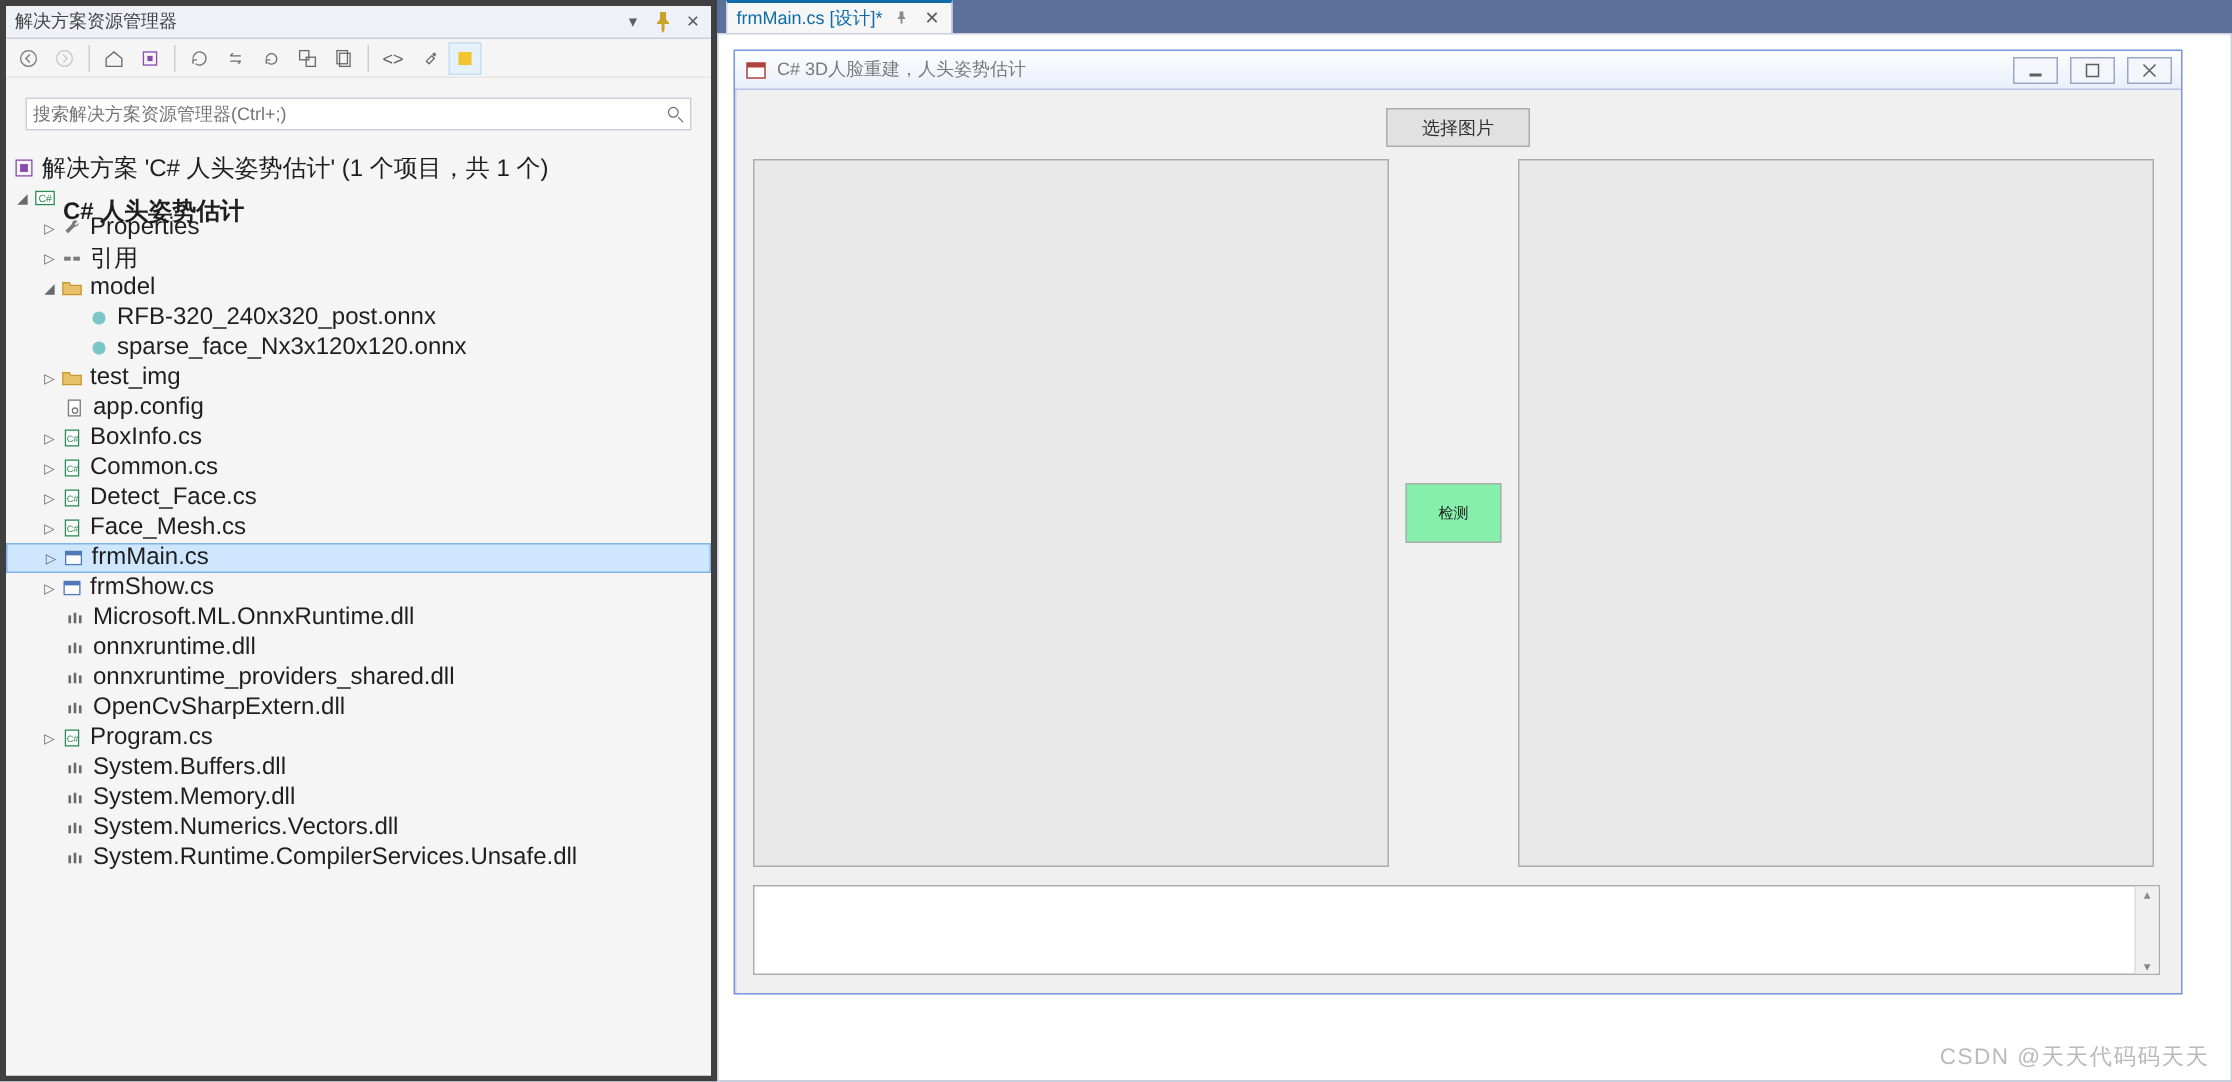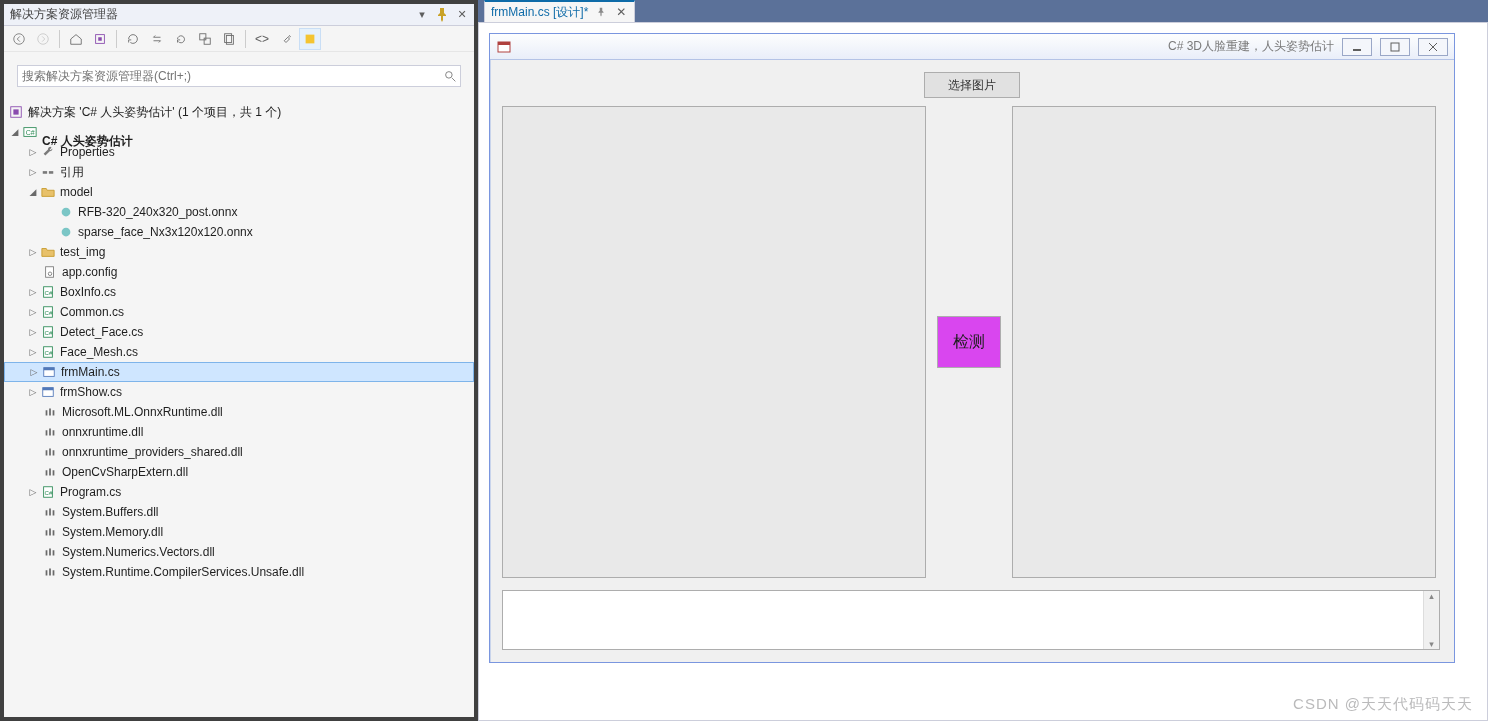--- a/index.html
+++ b/index.html
@@ -100,21 +100,21 @@
     display: flex; align-items: center; justify-content: center;
     color: #6a6a6a;
     font-size: 9px;
   }
   .ticon {
     width: 16px; height: 16px;
     display: flex; align-items: center; justify-content: center;
     margin-right: 4px;
   }
   .ticon svg { width: 14px; height: 14px; }
-  .tree-label { font-size: 12px; color: #1e1e1e; }
+  .tree-label { font-size: 16px; color: #1e1e1e; }
   .pad { display: inline-block; height: 1px; }
 
   
   .right-panel {
     flex: 1;
     display: flex;
     flex-direction: column;
     background: #5b7199;
   }
   .doc-tabs {
@@ -163,21 +163,21 @@
     border-bottom: 1px solid #b4c3e6;
     display: flex;
     align-items: center;
     padding: 0 6px;
     gap: 6px;
   }
   .form-icon {
     width: 16px; height: 16px;
     display: flex; align-items: center; justify-content: center;
   }
-  .form-title { flex: 1; color: #7a7a7a; font-size: 12px; text-align: right; }
+  .form-title { flex: 1; color: #7a7a7a; font-size: 12px; }
   .winbtn {
     width: 30px; height: 18px;
     border: 1px solid #9aa7c7;
     background: #f4f6fb;
     display: flex; align-items: center; justify-content: center;
     margin-left: 2px;
     color: #5e5e5e;
   }
   .form-body {
     padding: 12px;
@@ -209,25 +209,25 @@
   }
   .center-col {
     width: 70px;
     display: flex;
     flex-direction: column;
     align-items: center;
     justify-content: center;
   }
   .detect-btn {
     width: 64px;
-    height: 52px;
+    height: 40px;
     border: 1px solid #adadad;
-    background: #d946ef;
-    display: flex; align-items: center; justify-content: center;
-    font-size: 16px;
+    background: #86efac;
+    display: flex; align-items: center; justify-content: center;
+    font-size: 10px;
   }
   .img-box-r {
     width: 424px;
     height: 472px;
     border: 1px solid #adadad;
     background: #e9e9e9;
   }
   .bottom-text {
     margin-top: 12px;
     width: 938px;

